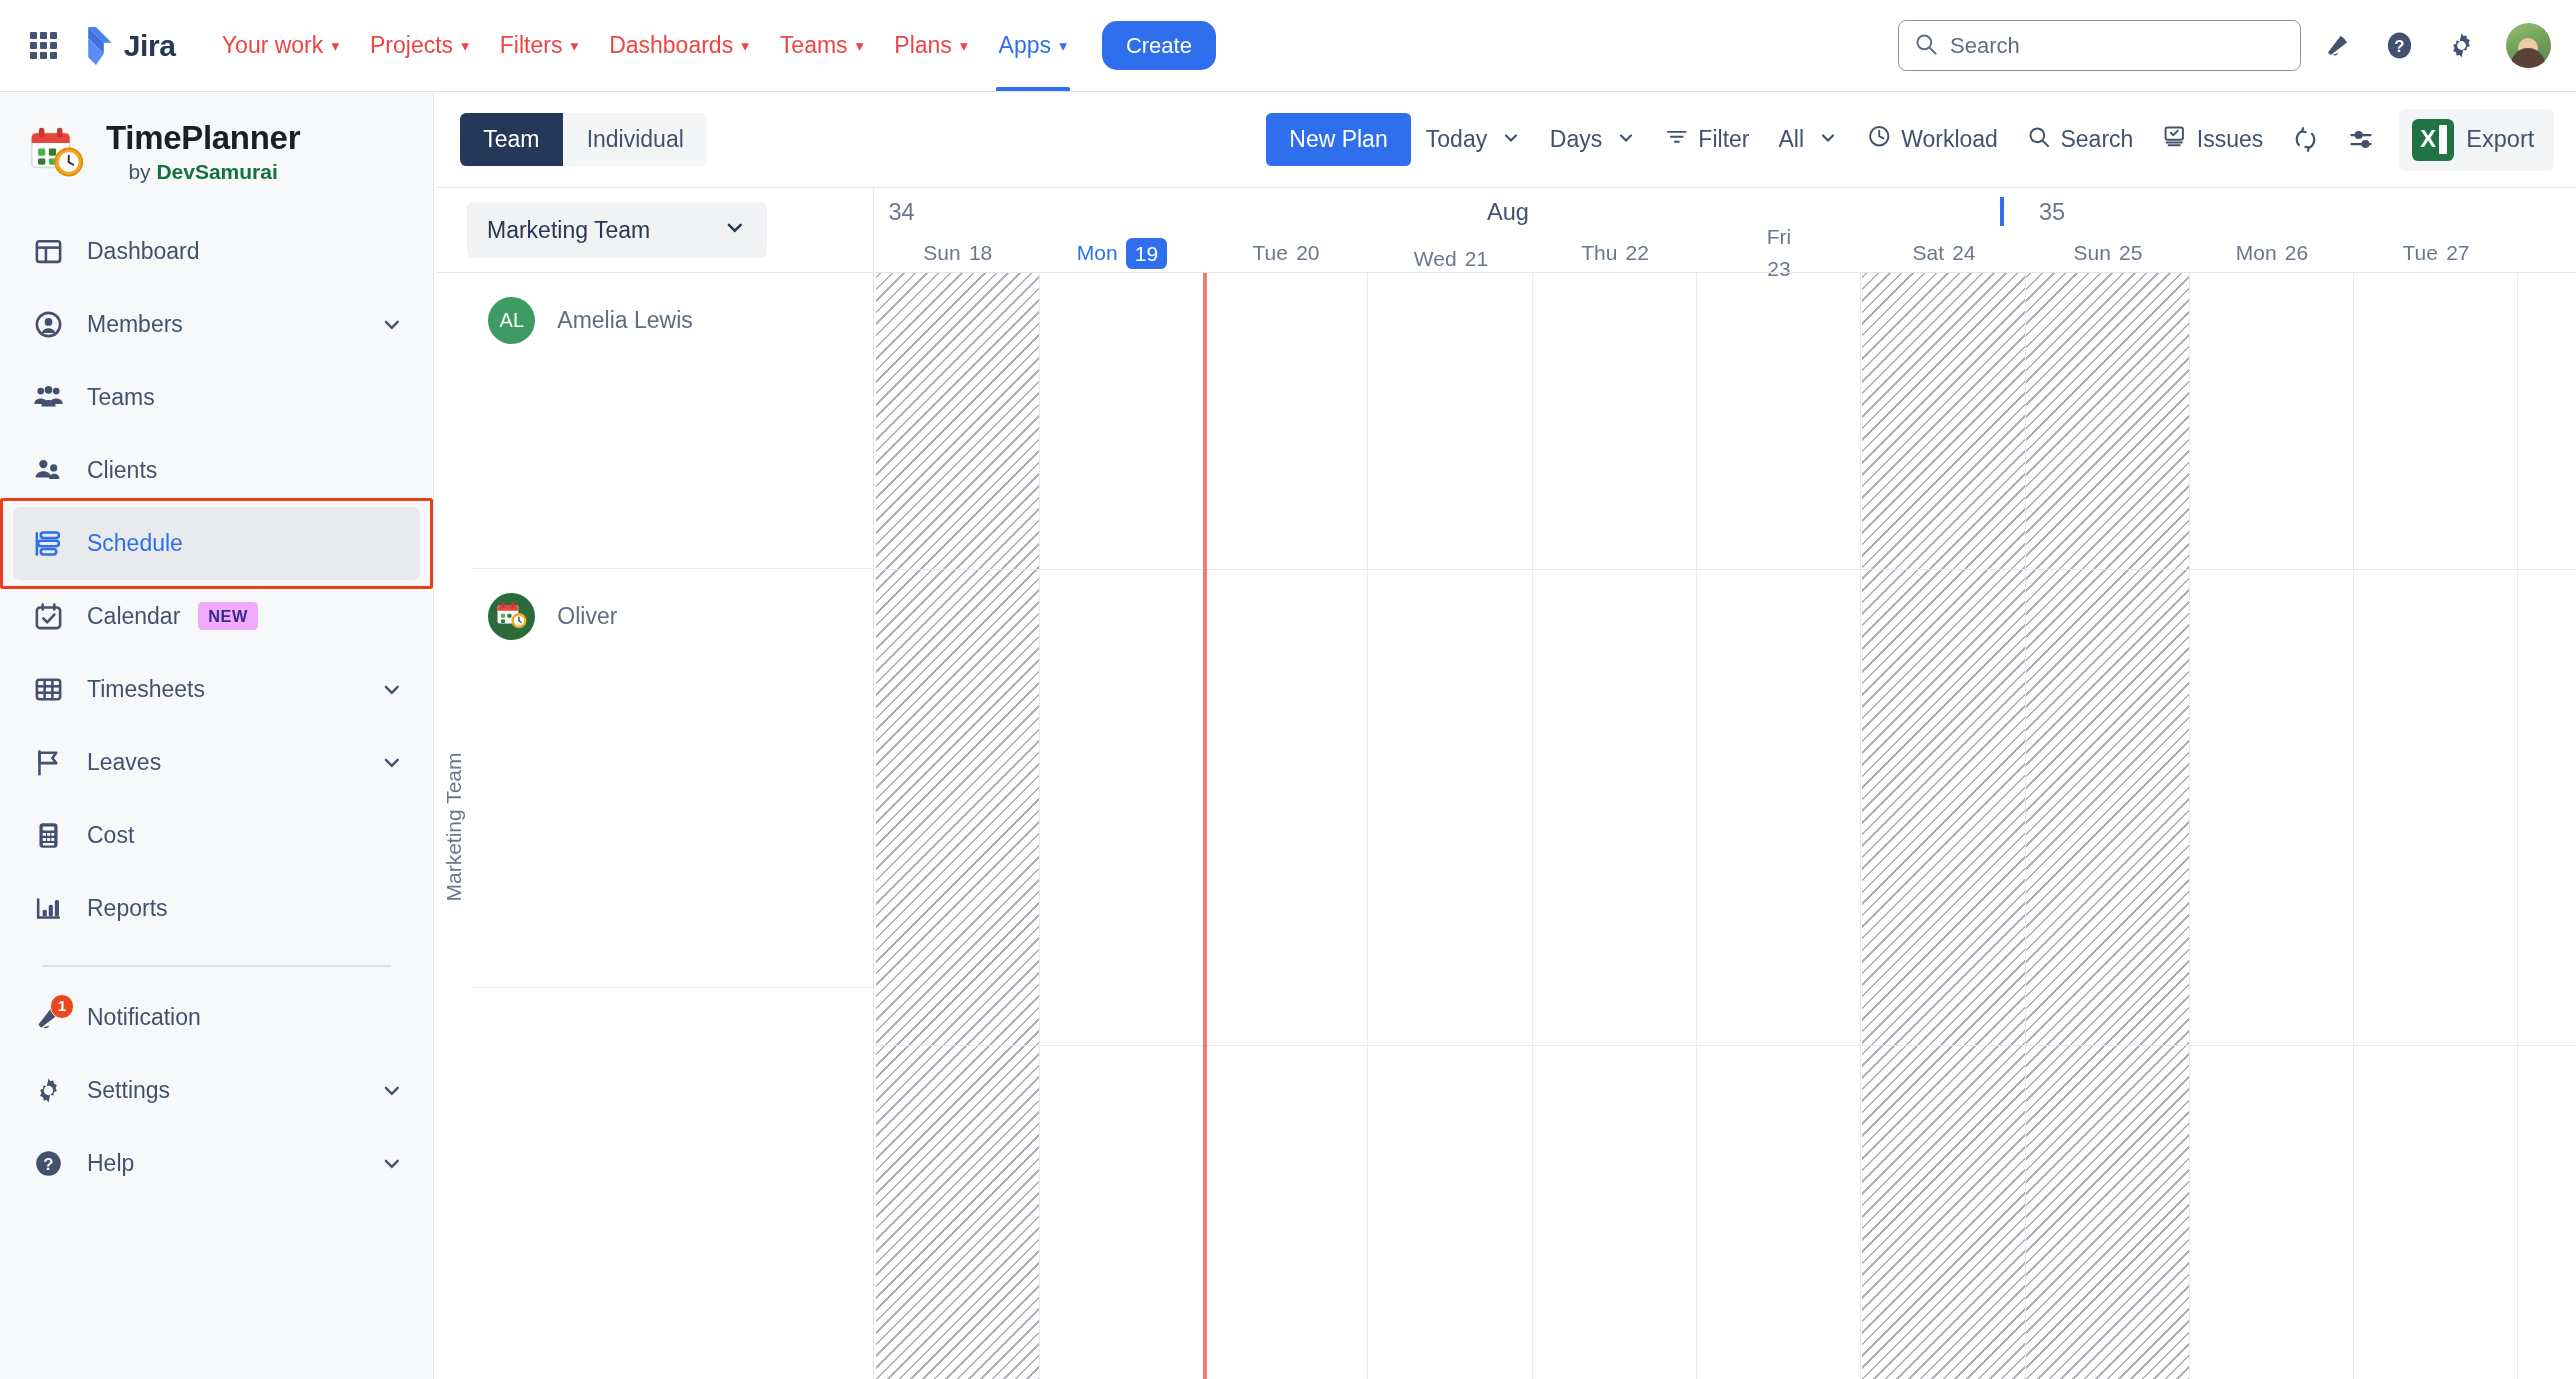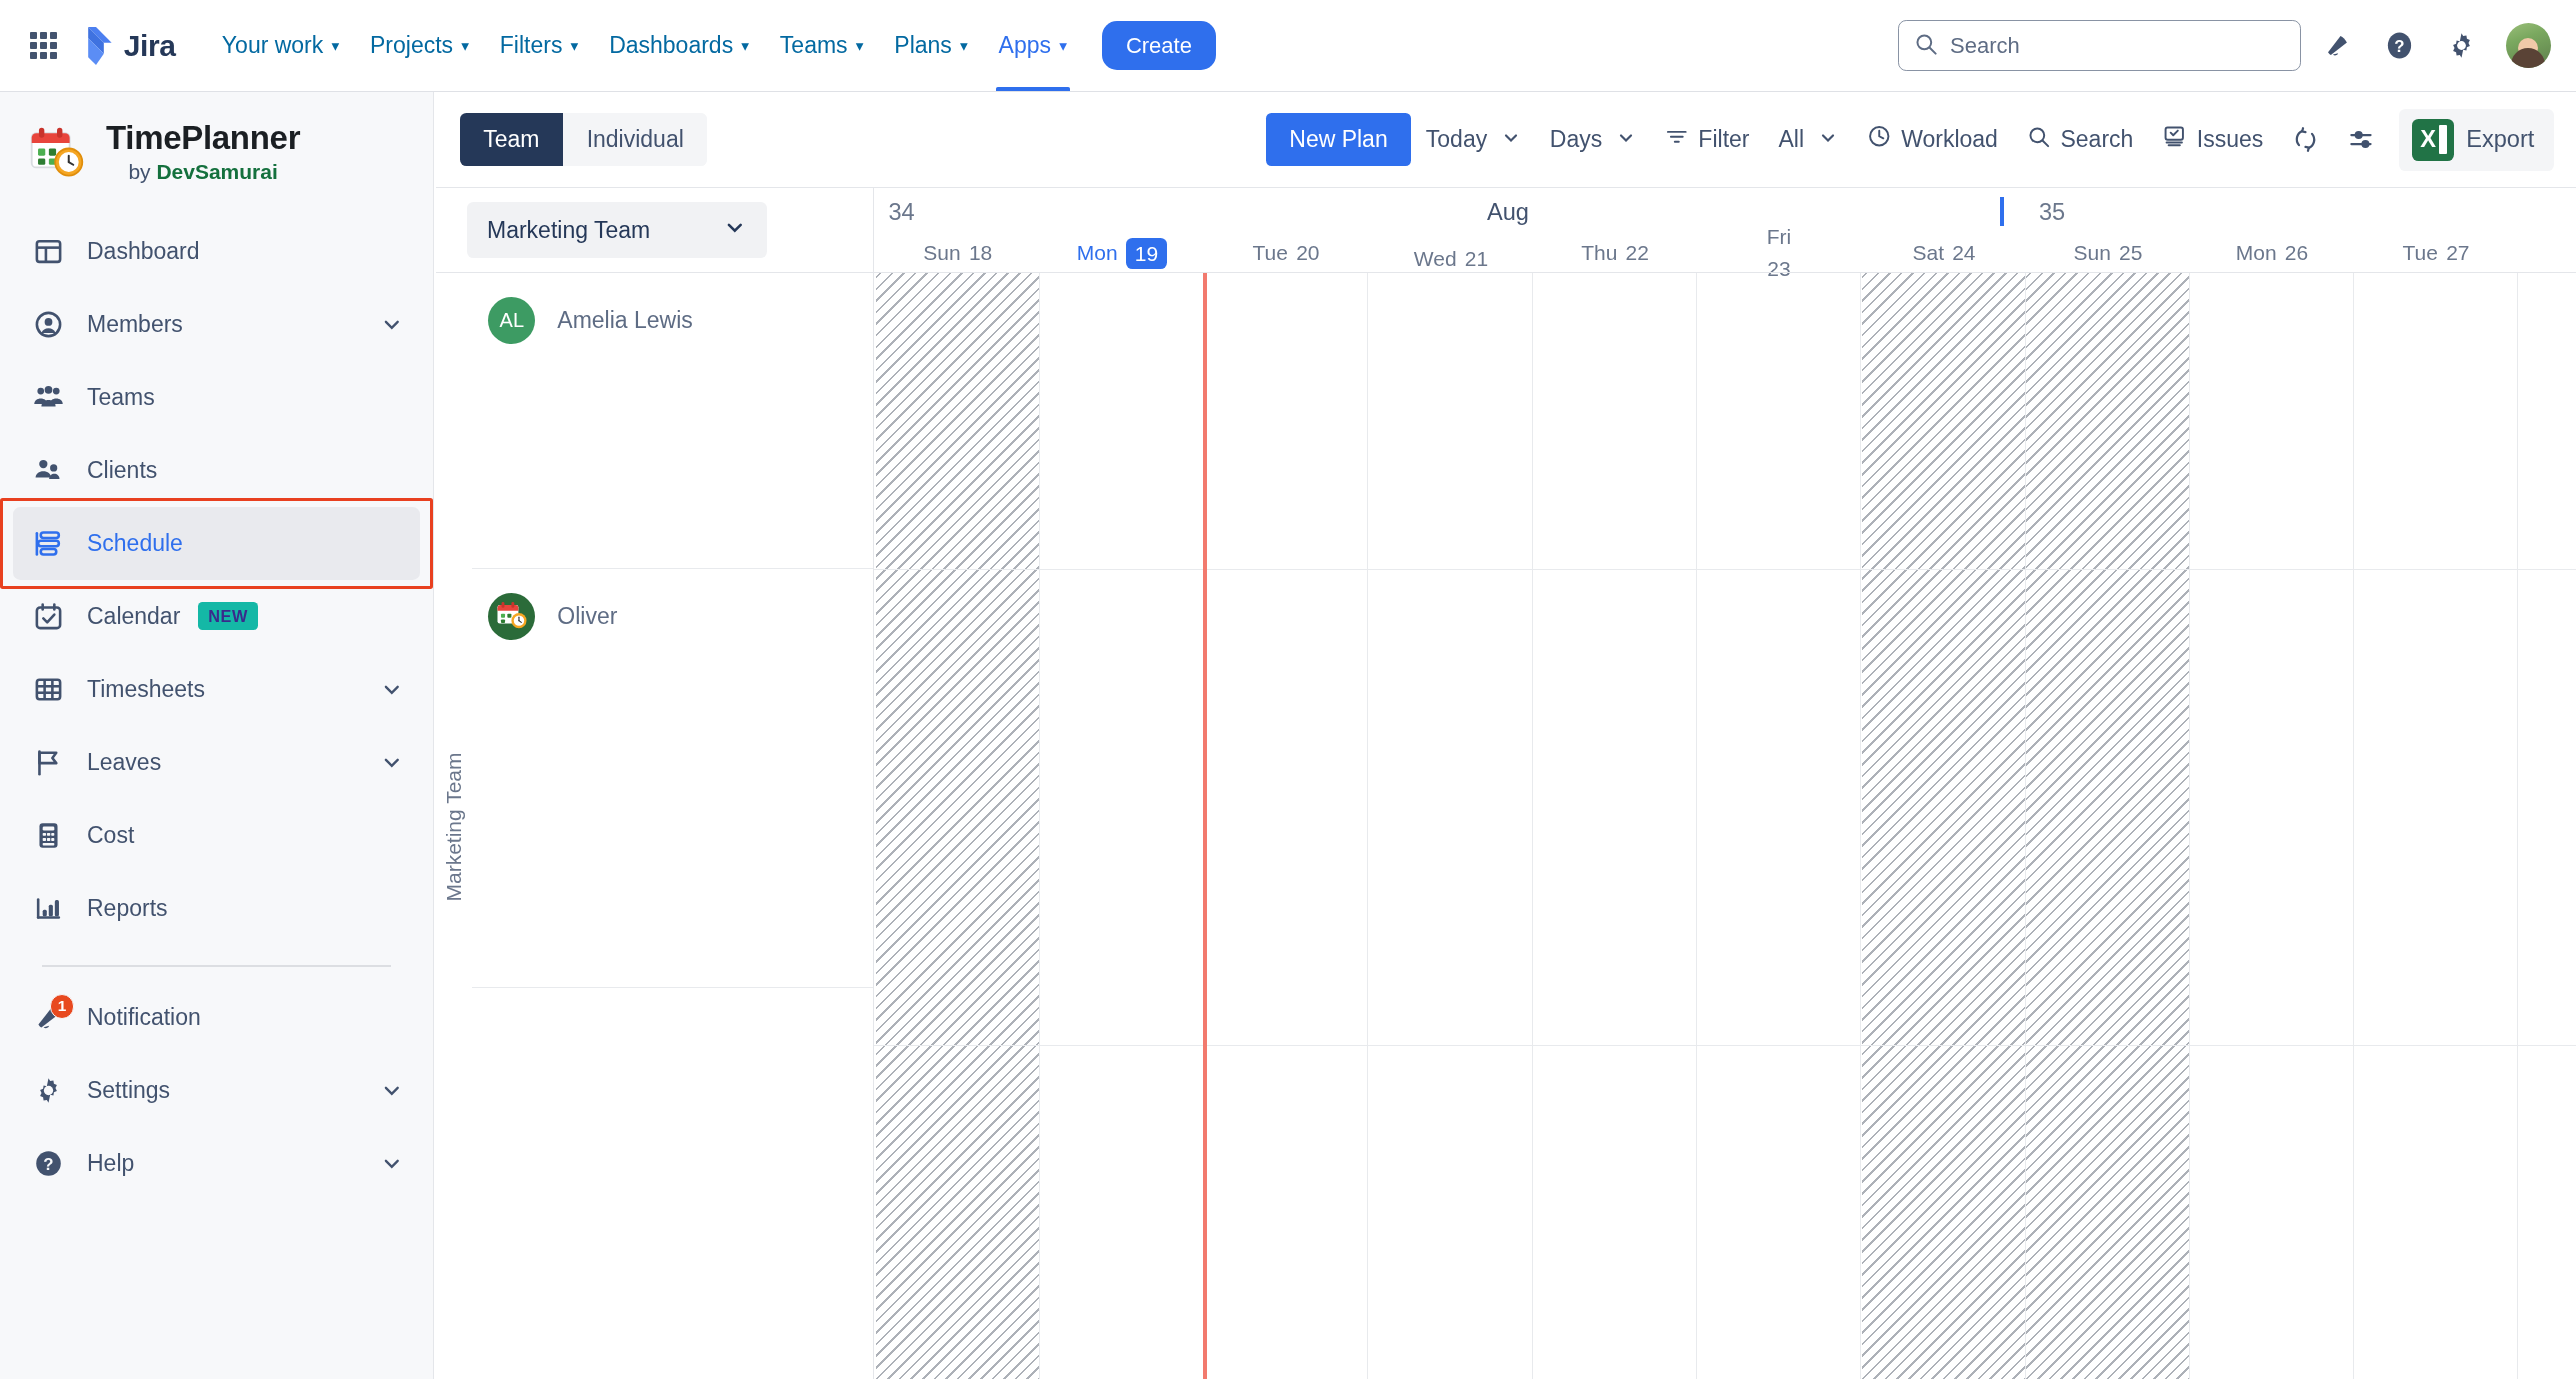--- a/index.html
+++ b/index.html
@@ -32,21 +32,21 @@
   .jira-logo { display: flex; align-items: center; margin-right: 31px; cursor: pointer; }
   .jira-logo svg { display: block; }
   .jira-logo .wordmark {
     font-size: 30px; font-weight: 600; color: #253858;
     margin-left: 10px; letter-spacing: -0.4px;
   }
   .nav-items { display: flex; align-items: center; height: 100%; }
   .nav-item {
     position: relative; height: 100%;
     display: flex; align-items: center;
-    padding: 0 15.4px; font-size: 23px; color: #0369a1;
+    padding: 0 15.4px; font-size: 23px; color: #ef4444;
     cursor: pointer; white-space: nowrap;
   }
   .nav-item.active { color: #2f6fed; }
   .nav-item .chev { margin-left: 8.2px; font-size: 15.4px; line-height: 1; }
   .nav-item.active::after {
     content: ""; position: absolute; left: 12.7px; right: 12.7px; bottom: 0;
     height: 4.5px; background: #2f6fed; border-radius: 1.8px 1.8px 0 0;
   }
   .create-btn {
     margin-left: 20px; background: #2f6fed; color: #fff;
@@ -114,21 +114,21 @@
   .side-item .si-chev { margin-left: auto; color: #42526e; font-size: 20px; display:flex; }
   .side-item.active { background: #e9eaee; }
   .side-item.active .si-label { color: #2f6fed; }
   .side-item.active .si-icon { color: #2f6fed; }
   .highlight-box {
     position: absolute; left: 0; top: 0; right: 0; bottom: 0;
     border: 3.6px solid #e8401f; border-radius: 2.7px;
     margin: -9px -12.7px; pointer-events: none;
   }
   .badge-new {
-    margin-left: 18px; background: #14b8a6; color: #3a2a8c;
+    margin-left: 18px; background: #f0abfc; color: #3a2a8c;
     font-size: 16.3px; font-weight: 700; letter-spacing: 0.5px;
     padding: 4.5px 10px; border-radius: 4.5px;
   }
   .badge-count {
     position: absolute; top: -3.6px; right: -5.4px;
     min-width: 24.5px; height: 24.5px; border-radius: 50%;
     background: #e8491f; color: #fff;
     font-size: 15.4px; font-weight: 700;
     display: flex; align-items: center; justify-content: center;
     border: 1.8px solid #f7f8fa;

